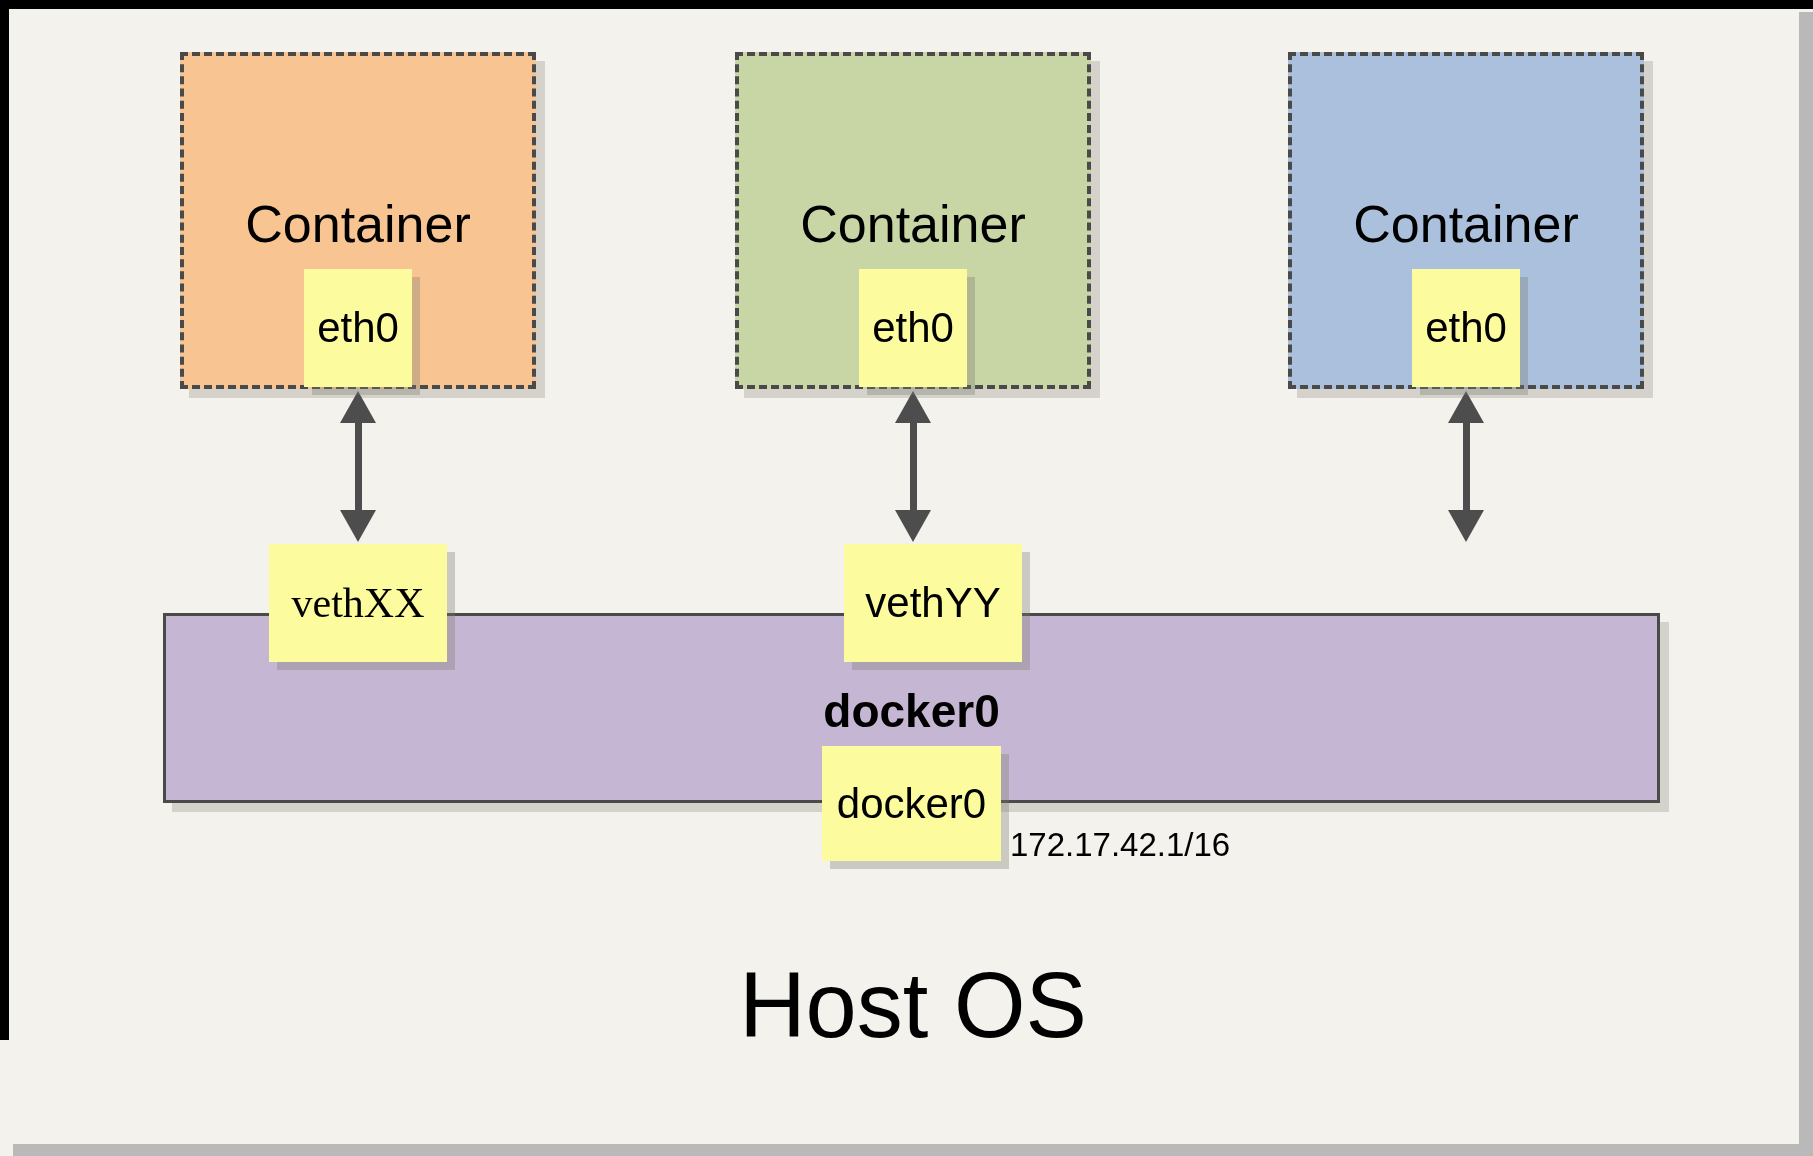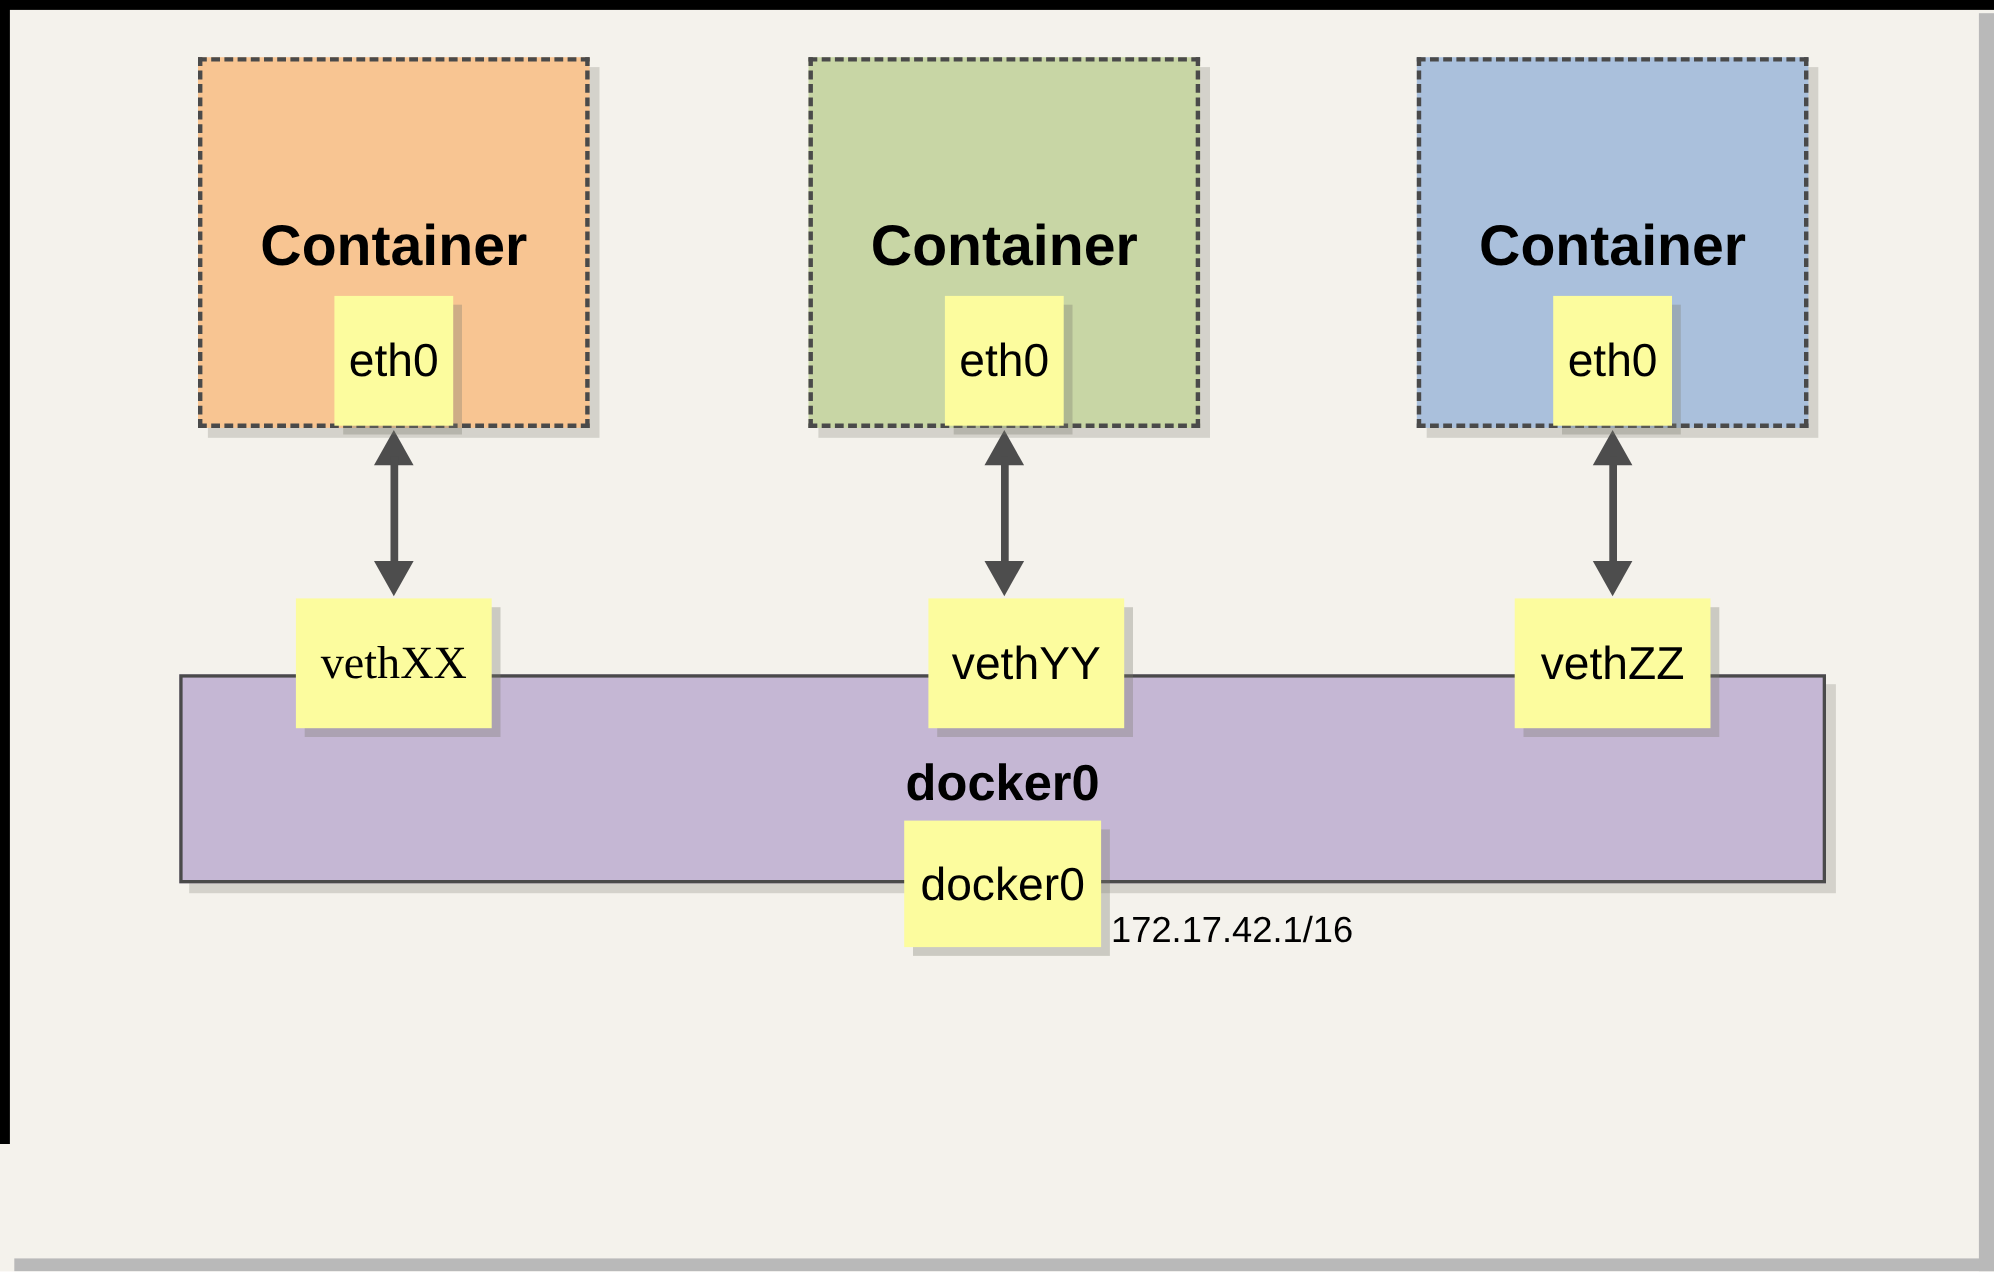--- a/index.html
+++ b/index.html
@@ -21,21 +21,21 @@
   .cbox{
     position:absolute;top:52px;width:356px;height:337px;
     border:4px dashed #4A4A4A;box-sizing:border-box;
     box-shadow:9px 9px 0 0 rgba(130,130,120,0.28);
   }
   .cbox.c1{left:180px;}
   .cbox.c2{left:735px;}
   .cbox.c3{left:1288px;}
   .container-label{
     position:absolute;left:0;top:138px;width:100%;
-    text-align:center;font-size:52px;font-weight:bold;line-height:60px;
+    text-align:center;font-size:52px;font-weight:normal;line-height:60px;
   }
 
   
   .ybox{
     position:absolute;
     background:#FCFC9E;
     box-shadow:8px 8px 0 0 rgba(120,120,110,0.33);
     display:flex;align-items:center;justify-content:center;
     font-size:42px;
     z-index:10;
@@ -116,24 +116,24 @@
 
   <div class="cbox c3" style="background-color: rgb(170, 192, 220);">
     <div class="container-label">Container</div>
   </div>
   <div class="ybox eth e3">eth0</div>
   <div class="arrow a3">
     <div class="head-up"></div>
     <div class="shaft"></div>
     <div class="head-down"></div>
   </div>
-  <div class="ybox veth v3">vethZZ</div>
 
   <div class="ybox dockerif">docker0</div>
   <div class="bridge-ip">172.17.42.1/16</div>
 
+  <div class="host-os-label">Host OS</div>
 
   <div class="shadow-right"></div>
   <div class="shadow-bottom"></div>
   <div class="frame-top"></div>
   <div class="frame-left"></div>
 
 </div>
 
 </body></html>

